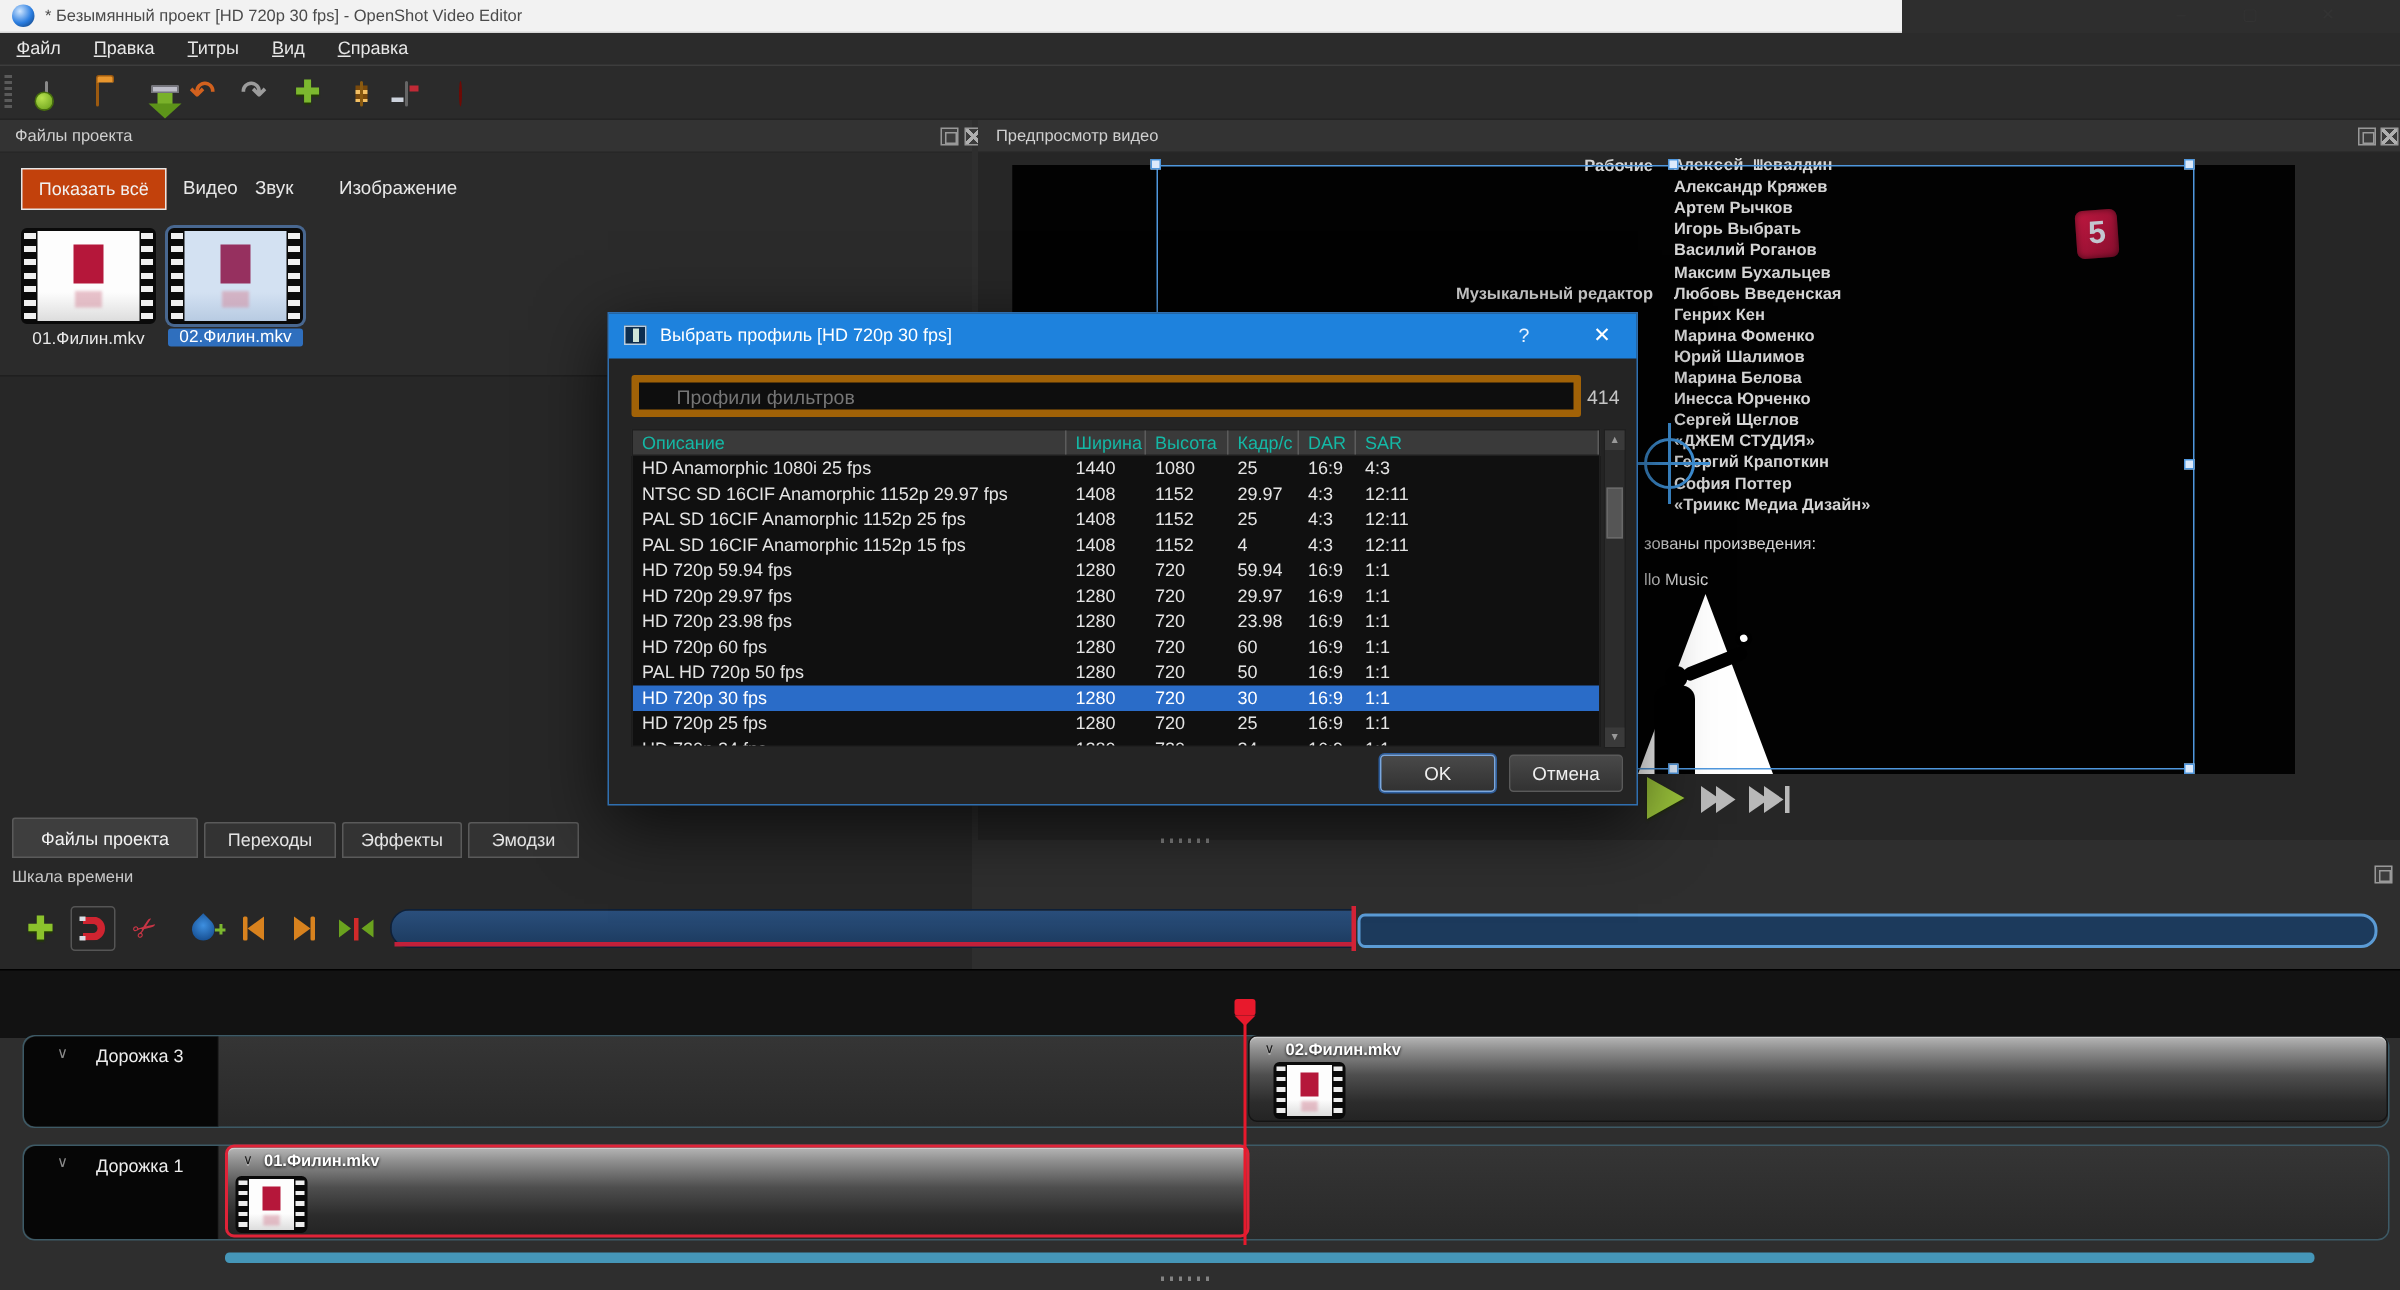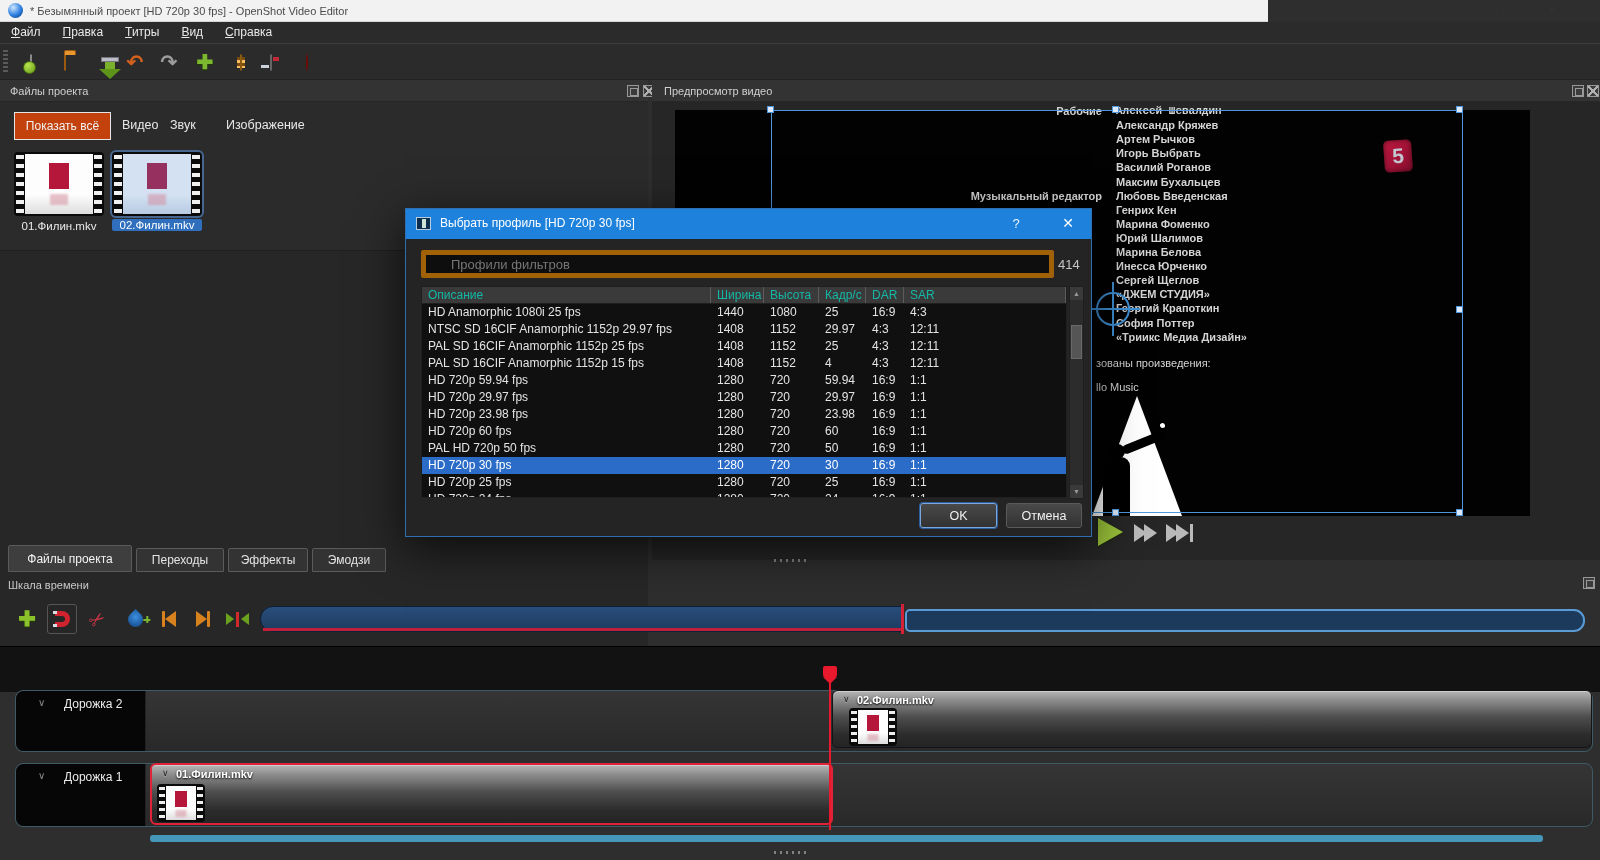--- a/index.html
+++ b/index.html
@@ -348,21 +348,21 @@
   <div class="ov-light"></div>
   <div class="ov-div"></div>
 
   <div class="ruler">
     
   </div>
 
   <div class="track t2">
     <div class="tr-head">
       <span class="tr-chev">∨</span>
-      <span class="tr-name">Дорожка 2</span>
+      <span class="tr-name">Дорожка 3</span>
     </div>
   </div>
   <div class="track t1">
     <div class="tr-head">
       <span class="tr-chev">∨</span>
       <span class="tr-name">Дорожка 1</span>
     </div>
   </div>
 
   <div class="clip c2pos">

